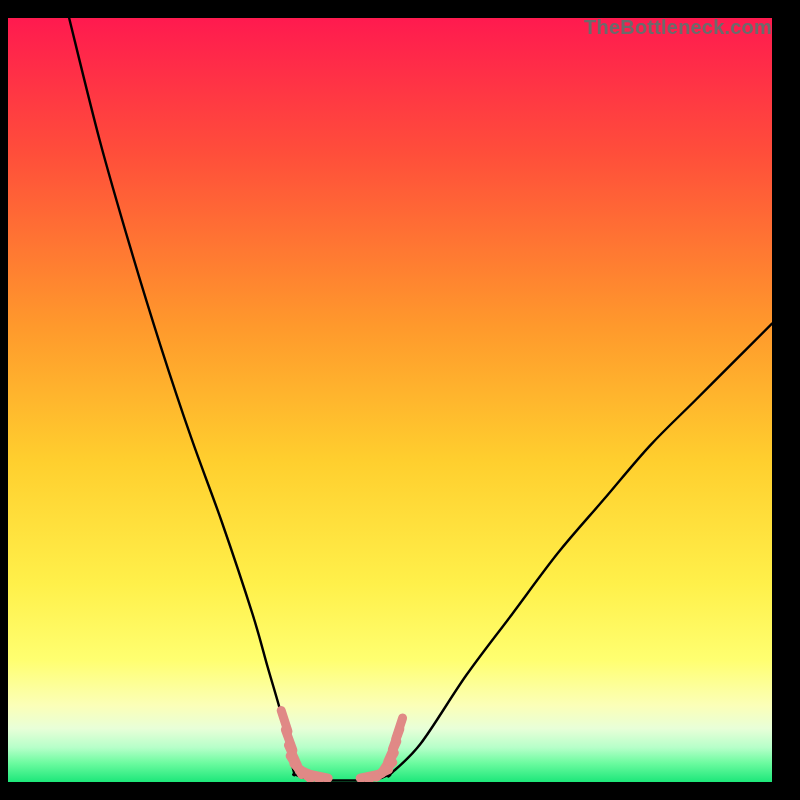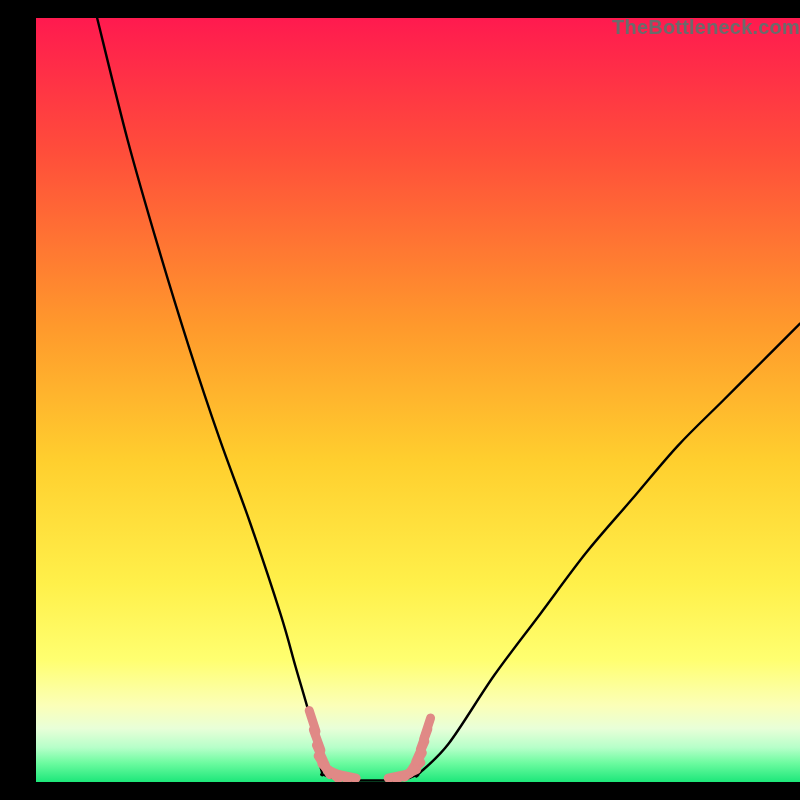--- a/index.html
+++ b/index.html
@@ -6,21 +6,21 @@
     margin: 0;
     padding: 0;
     width: 800px;
     height: 800px;
     background: #000;
     overflow: hidden;
     font-family: Arial, Helvetica, sans-serif;
   }
   .frame {
     position: absolute;
-    left: 36px;
+    left: 8px;
     top: 18px;
     width: 764px;
     height: 764px;
     background: #fef9c3;
   }
   .plot-bg {
     position: absolute;
     left: 0;
     top: 0;
     width: 764px;

